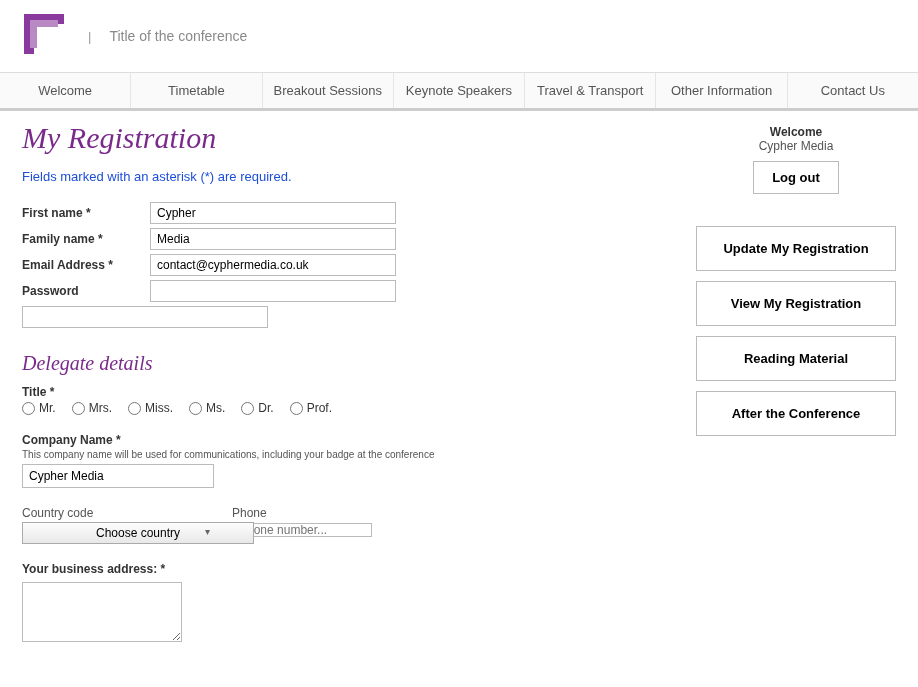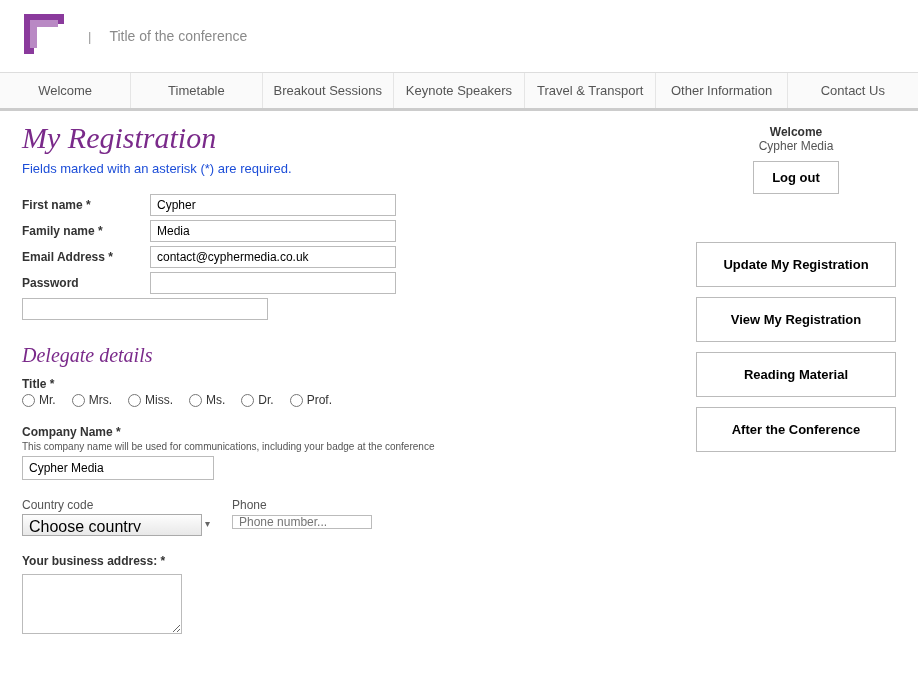--- a/index.html
+++ b/index.html
@@ -7,42 +7,42 @@
     .header { display: flex; align-items: center; padding: 12px 22px; }
     .logo { width: 48px; height: 48px; margin-right: 18px; }
     .divider-v { color: #999; margin-right: 18px; font-weight: 300; }
     .header-title { color: #8a8a8a; font-size: 14px; }
     .nav { display: flex; border-top: 1px solid #ddd; border-bottom: 3px solid #ccc; background: #fafafa; }
     .nav-item { flex: 1; text-align: center; padding: 10px 8px; font-size: 13px; color: #555; cursor: pointer; border-right: 1px solid #e5e5e5; }
     .nav-item:last-child { border-right: none; }
     .container { display: flex; padding: 10px 22px 20px 22px; gap: 30px; }
     .main { flex: 1; max-width: 660px; }
     .sidebar { width: 200px; margin-top: 4px; }
-    h1.page-title { font-family: Georgia, 'Times New Roman', serif; font-style: italic; color: #7a2a8a; font-size: 30px; font-weight: normal; margin-bottom: 6px; }
+    h1.page-title { font-family: Georgia, 'Times New Roman', serif; font-style: italic; color: #7a2a8a; font-size: 30px; font-weight: normal; margin-bottom: 14px; }
     .required-note { font-size: 13px; color: #1d4ed8; margin-bottom: 18px; }
     .form-row { display: flex; align-items: center; margin-bottom: 4px; }
     .form-label { width: 128px; font-size: 12px; font-weight: bold; color: #333; }
     .form-input { width: 246px; padding: 4px 6px; border: 1px solid #bbb; font-size: 12px; height: 22px; }
     h2.section-title { font-family: Georgia, 'Times New Roman', serif; font-style: italic; color: #7a2a8a; font-size: 20px; font-weight: normal; margin-top: 24px; margin-bottom: 10px; }
     .field-label { font-size: 12px; font-weight: bold; display: block; margin-bottom: 2px; }
     .radio-group { display: flex; gap: 16px; margin-bottom: 18px; }
     .radio-option { display: flex; align-items: center; gap: 4px; font-size: 12px; }
     .hint { font-size: 10px; color: #555; margin-bottom: 4px; }
     .company-input { width: 192px; padding: 4px 6px; border: 1px solid #bbb; font-size: 12px; height: 24px; margin-bottom: 18px; }
     .phone-section { display: flex; gap: 14px; margin-bottom: 18px; }
     .sub-label { font-size: 12px; color: #555; display: block; margin-bottom: 2px; }
-    .country-select { width: 180px; padding: 3px 6px; border: 1px solid #aaa; font-size: 16px; height: 22px; background: linear-gradient(#fdfdfd, #e8e8e8); appearance: none; position: relative; }
+    .country-select { width: 232px; padding: 3px 6px; border: 1px solid #aaa; font-size: 12px; height: 22px; background: linear-gradient(#fdfdfd, #e8e8e8); appearance: none; position: relative; text-align: center; }
     .select-wrap { position: relative; width: 196px; }
     .select-wrap::after { content: "▾"; position: absolute; right: 8px; top: 4px; font-size: 10px; color: #666; pointer-events: none; }
     .phone-input { width: 140px; padding: 4px 6px; border: 1px solid #bbb; font-size: 12px; height: 14px; }
     .address-textarea { width: 160px; height: 60px; padding: 4px 6px; border: 1px solid #bbb; font-size: 12px; resize: both; margin-bottom: 20px; }
     .sidebar-welcome { text-align: center; font-size: 12px; }
     .sidebar-welcome .w-label { font-weight: bold; }
     .sidebar-user { text-align: center; font-size: 12px; color: #555; margin-bottom: 8px; }
-    .logout-btn { display: block; margin: 0 auto 48px auto; padding: 8px 18px; border: 1px solid #bbb; background: #fff; font-size: 13px; font-weight: bold; cursor: pointer; text-align: center; }
+    .logout-btn { display: block; margin: 0 auto 32px auto; padding: 8px 18px; border: 1px solid #bbb; background: #fff; font-size: 13px; font-weight: bold; cursor: pointer; text-align: center; }
     .sidebar-btn { display: block; width: 100%; padding: 14px 8px; border: 1px solid #bbb; background: #fff; font-size: 13px; font-weight: bold; text-align: center; cursor: pointer; margin-bottom: 10px; }
     .field-block { margin-bottom: 6px; }
   </style>
 </head>
 <body>
 
 <div class="header">
   <span class="logo">
     <svg width="48" height="48" viewBox="0 0 48 48">
       <rect x="2" y="2" width="40" height="10" fill="#8a3a9c"></rect>

